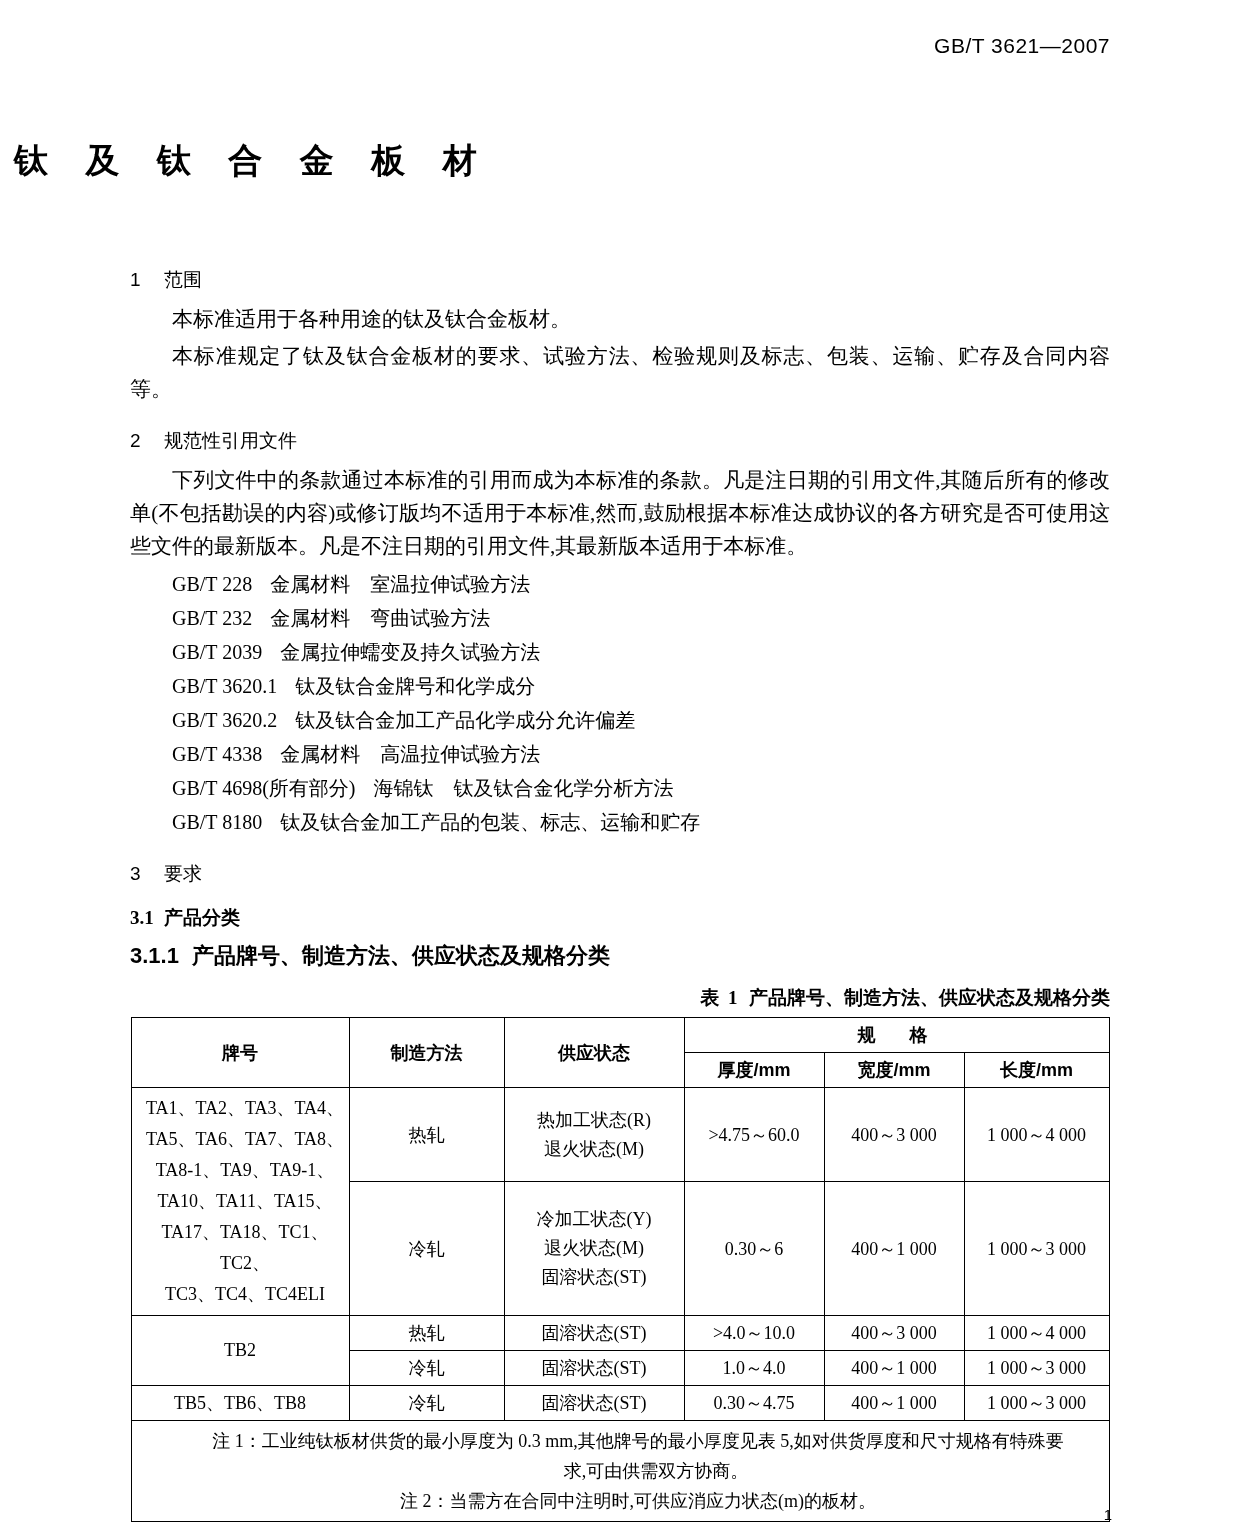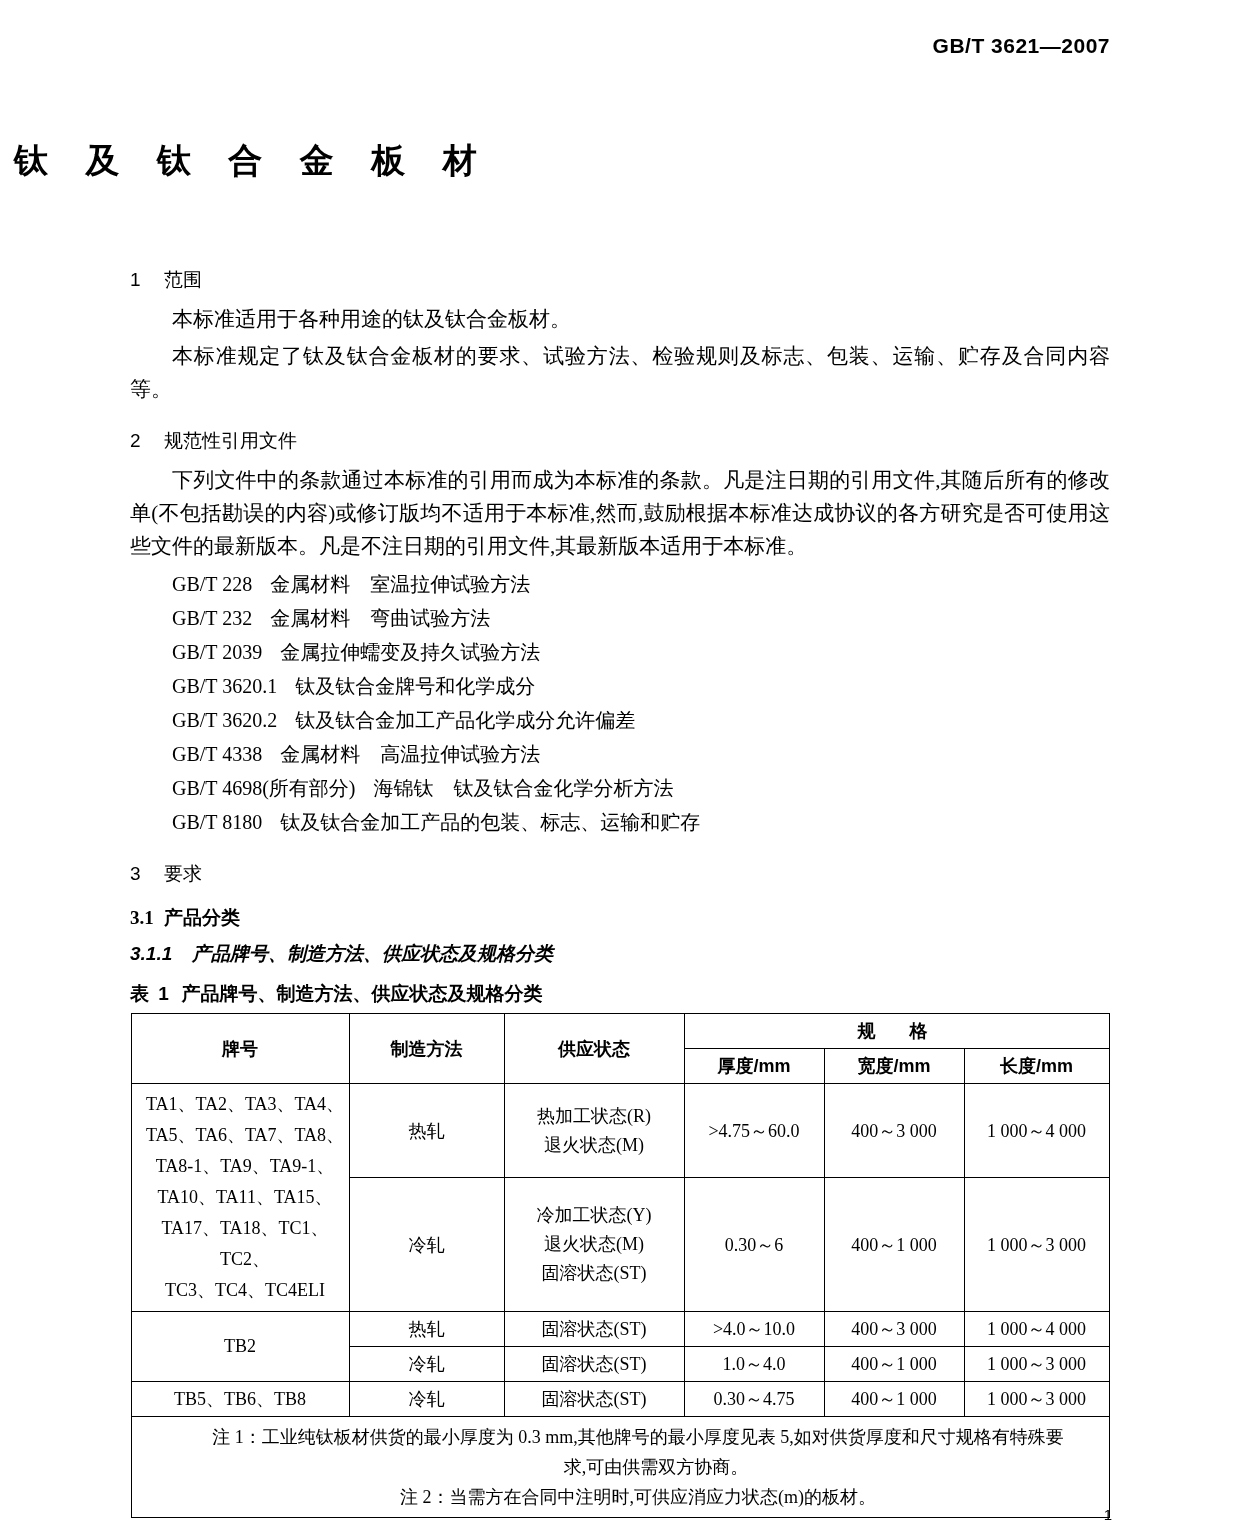--- a/index.html
+++ b/index.html
@@ -21,21 +21,21 @@
     height: 1531px;
     box-sizing: border-box;
     padding: 0;
   }
   .std-number {
     position: absolute;
     top: 34px;
     right: 130px;
     font-family: "Liberation Sans", sans-serif;
     font-size: 21px;
-    font-weight: bold;
+    font-weight: normal;
     letter-spacing: 0.5px;
   }
   .doc-title {
     position: absolute;
     top: 138px;
     left: 0;
     width: 1240px;
     font-family: "Liberation Sans", sans-serif;
     font-size: 34px;
     font-weight: bold;
@@ -63,24 +63,23 @@
     font-size: 19px;
     font-weight: bold;
     margin: 18px 0 6px 0;
   }
   .h2 .num {
     display: inline-block;
     min-width: 34px;
   }
   .h3 {
     font-family: "Liberation Sans", sans-serif;
-    font-size: 19px;
+    font-size: 22px;
     font-weight: bold;
     margin: 10px 0 4px 0;
-    font-style: italic;
   }
   .h3 .num {
     display: inline-block;
     min-width: 62px;
   }
   p.body {
     font-size: 21px;
     line-height: 33px;
     margin: 4px 0;
     text-align: justify;
@@ -100,22 +99,22 @@
   }
   ul.reflist li .code {
     display: inline-block;
     min-width: 0;
   }
   ul.reflist li .gap {
     display: inline-block;
     width: 18px;
   }
   .table-caption {
-    text-align: left;
-    font-family: Liberation Sans, sans-serif;
+    text-align: right;
+    font-family: Liberation Serif, serif;
     font-size: 19px;
     font-weight: bold;
     margin: 14px 0 6px 0;
   }
   .table-caption .cap-num {
     letter-spacing: 2px;
   }
   table.spec {
     border-collapse: collapse;
     width: 978px;

